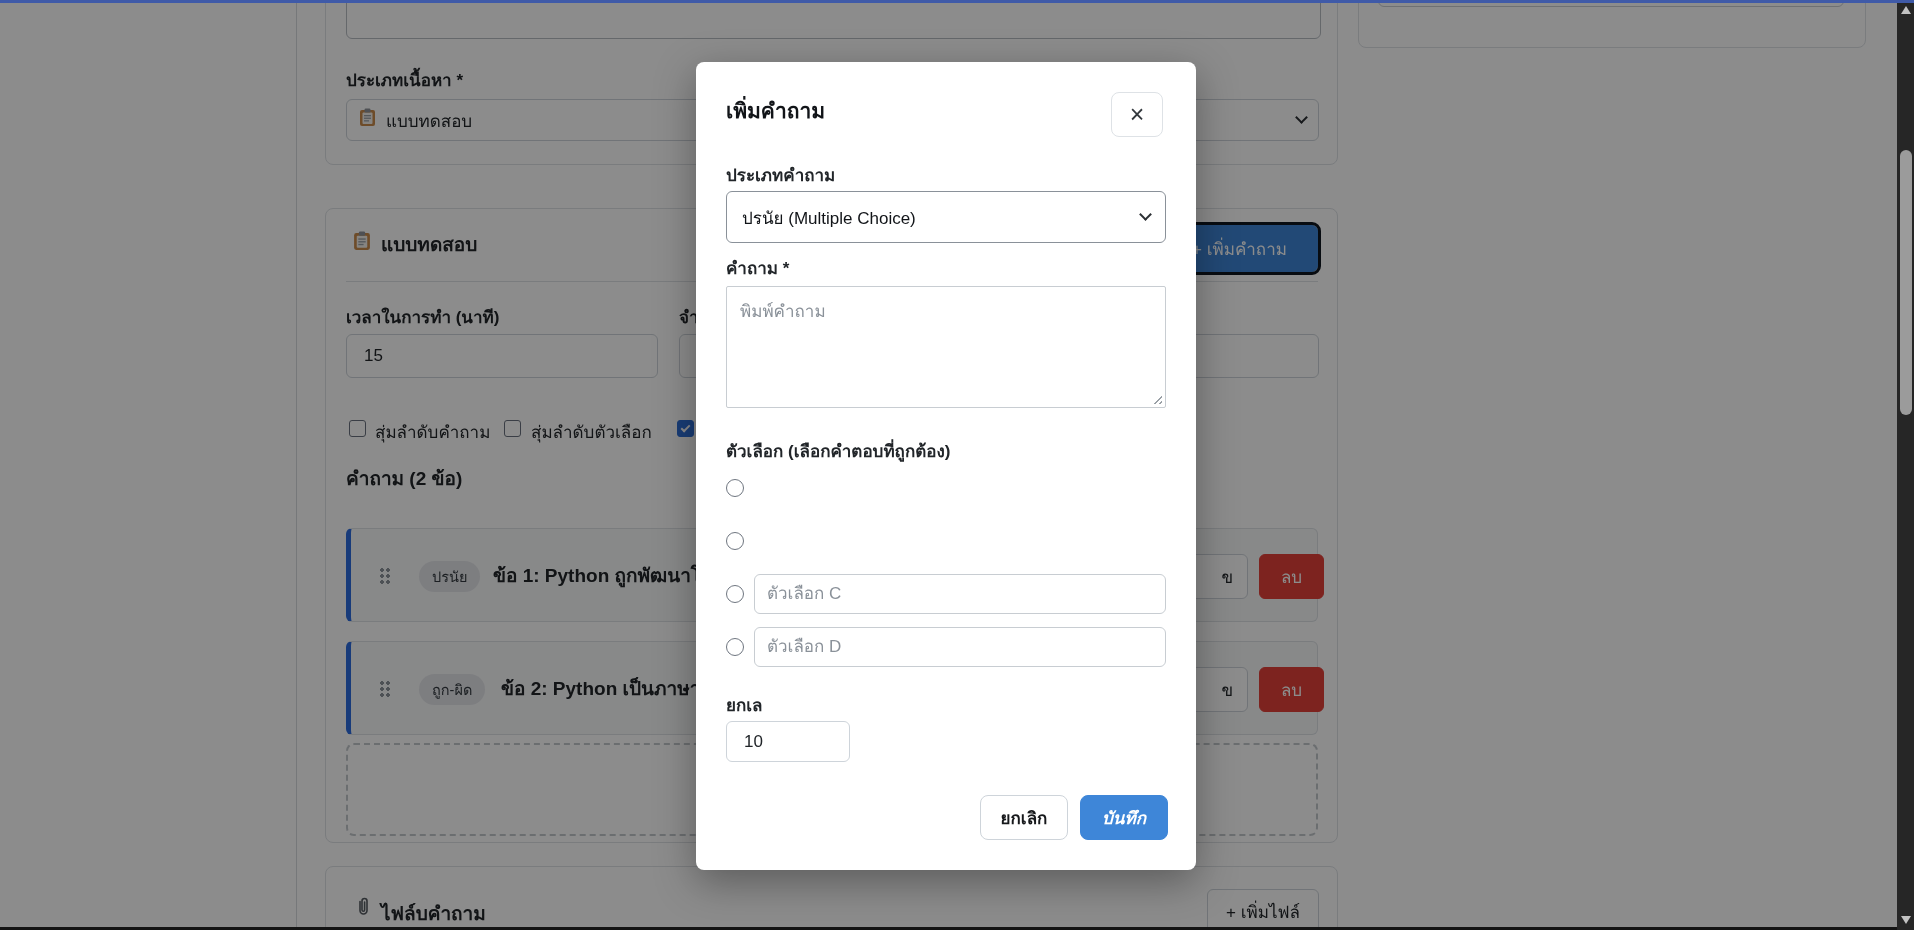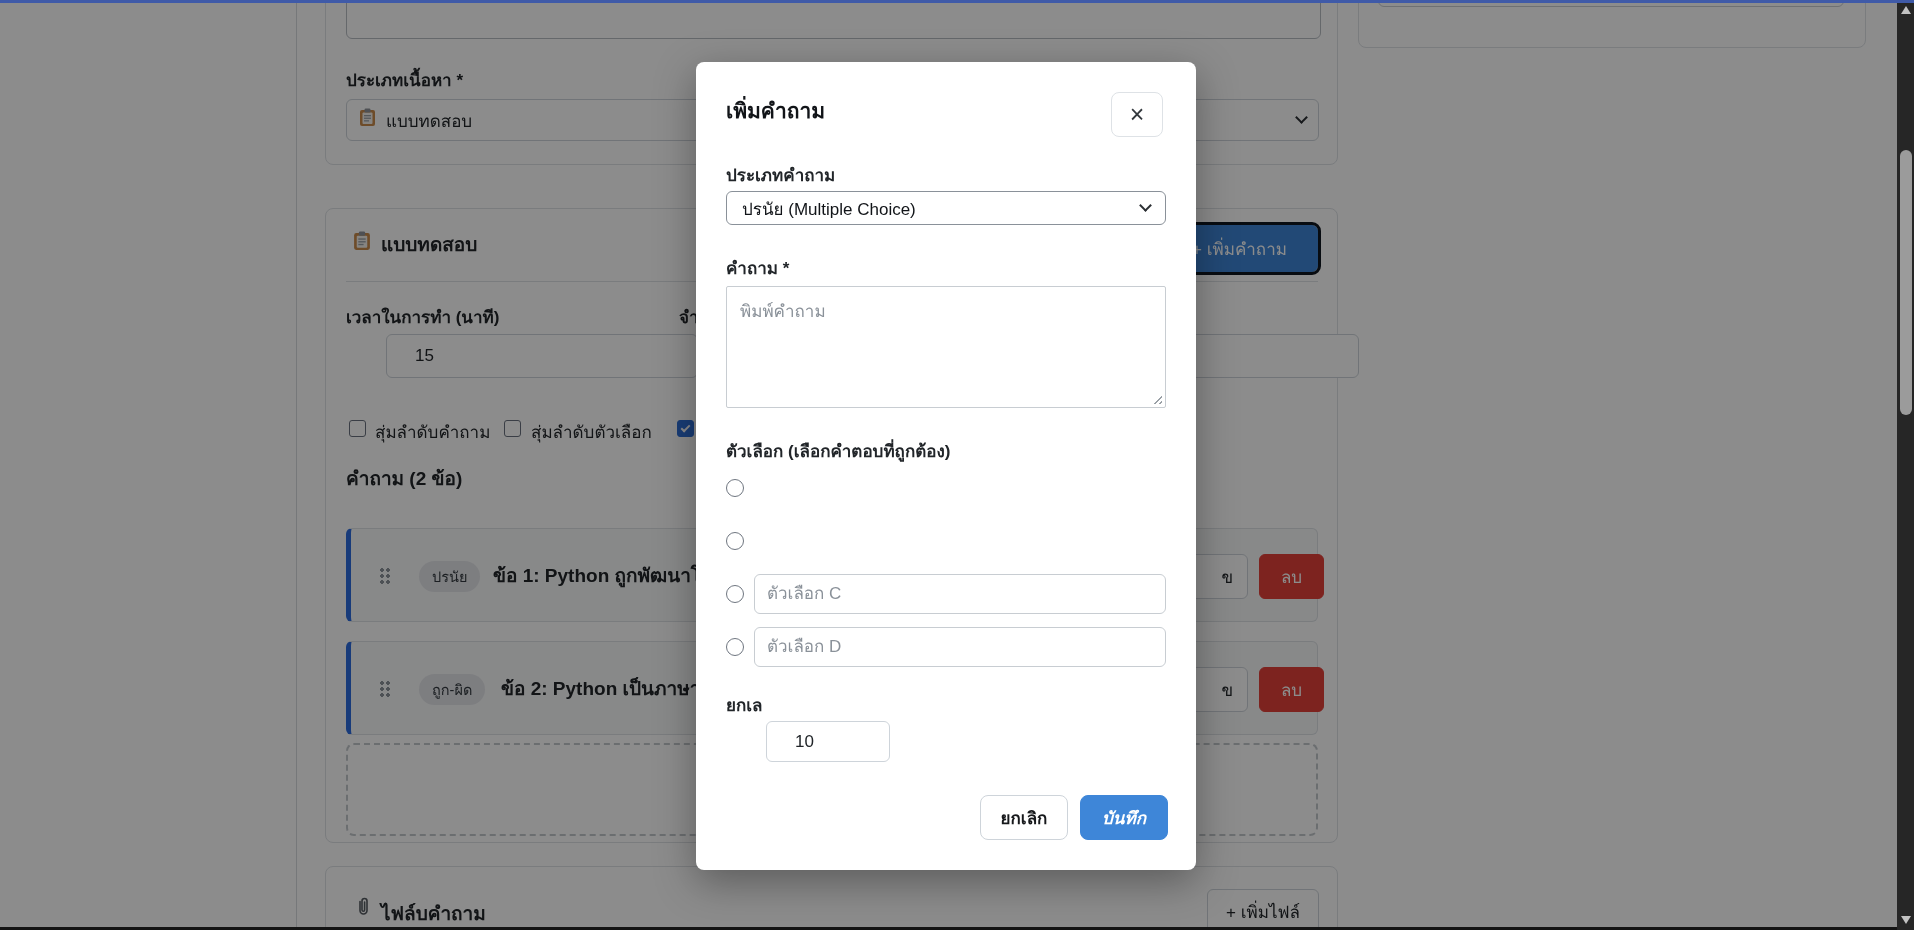--- a/index.html
+++ b/index.html
@@ -5,21 +5,21 @@
   html,body{margin:0;padding:0;background:#fff;}
   *{box-sizing:border-box;font-family:"Liberation Sans","DejaVu Sans",sans-serif;}
   #screen{position:relative;width:1914px;height:930px;overflow:hidden;background:#ffffff;color:#212529;}
   .abs{position:absolute;}
 
   
   .v-divider{left:296px;top:3px;width:1px;height:927px;background:#d8dbde;}
   .card{background:#fff;border:1px solid #dee2e6;border-radius:8px;}
   .field{background:#fff;border:1px solid #ced4da;border-radius:6px;display:flex;align-items:center;padding:0 12px;font-size:17px;color:#212529;}
   .lbl{font-size:17px;font-weight:700;color:#212529;}
-  .input-box{background:#fff;border:1px solid #ced4da;border-radius:6px;font-size:17px;color:#212529;padding:0 28px;outline:none;margin-left:40px;}
+  .input-box{background:#fff;border:1px solid #ced4da;border-radius:6px;font-size:17px;color:#212529;padding:0 17px;outline:none;}
   .chev{display:inline-block;width:9px;height:9px;border-right:2.2px solid #2b2f33;border-bottom:2.2px solid #2b2f33;transform:rotate(45deg);margin-top:-5px;}
   .cb{width:17px;height:17px;border:1.5px solid #6b7280;border-radius:3px;background:#fff;}
   .cb.checked{background:#2f6fd8;border-color:#2f6fd8;position:relative;}
   .cb.checked .tick{position:absolute;left:5px;top:1.5px;width:5px;height:9px;border-right:2px solid #fff;border-bottom:2px solid #fff;transform:rotate(45deg);}
   .cb-label{font-size:17px;color:#212529;}
   .q-row{background:#f8f9fa;border:1px solid #dee2e6;border-left:5px solid #2d6cdf;border-radius:6px;}
   .dots{width:12px;height:17px;background-image:radial-gradient(#8d949c 1.7px,transparent 1.8px);background-size:6px 6px;background-position:0 0;}
   .badge{display:inline-flex;align-items:center;background:#e4e6ea;color:#343a40;border-radius:999px;padding:4px 13px;font-size:14.5px;}
   .q-text{font-size:19px;font-weight:700;color:#212529;white-space:nowrap;}
   .btn{display:flex;align-items:center;justify-content:center;border-radius:6px;font-size:17px;cursor:pointer;}
@@ -30,21 +30,21 @@
   .divider-h{background:#dee2e6;height:1px;}
 
   
   #overlay{left:0;top:0;width:1897px;height:930px;background:rgba(0,0,0,0.45);z-index:10;}
 
   
   #modal{left:696px;top:62px;width:500px;height:808px;background:#fff;border-radius:8px;box-shadow:0 12px 40px rgba(0,0,0,.35);z-index:20;}
   #modal .m-title{left:30px;top:32px;font-size:21px;font-weight:700;color:#111418;}
   .close-btn{left:415px;top:30px;width:52px;height:45px;border:1px solid #dee2e6;border-radius:8px;background:#fff;display:flex;align-items:center;justify-content:center;cursor:pointer;}
   .close-x{font-size:25px;color:#33383d;line-height:1;}
-  .m-select{left:30px;top:129px;width:440px;height:34px;border:1px solid #8a9199;border-radius:6px;background:#fff;display:flex;align-items:center;justify-content:space-between;padding:0 15px;font-size:17px;color:#111418;cursor:pointer;}
+  .m-select{left:30px;top:129px;width:440px;height:52px;border:1px solid #8a9199;border-radius:6px;background:#fff;display:flex;align-items:center;justify-content:space-between;padding:0 15px;font-size:17px;color:#111418;cursor:pointer;}
   .m-textarea{left:30px;top:224px;width:440px;height:122px;border:1px solid #c8cdd2;border-radius:2px;background:#fff;position:absolute;}
   .placeholder{color:#8a9199;font-size:17px;}
   .rsz{position:absolute;right:3px;bottom:3px;width:11px;height:11px;background:repeating-linear-gradient(135deg,transparent 0 2px,#9aa0a6 2px 3.6px);clip-path:polygon(100% 0,100% 100%,0 100%);}
   .opt-radio{width:18px;height:18px;border:1.5px solid #6f7680;border-radius:50%;background:#fff;}
   .opt-input{position:absolute;left:58px;top:0;width:412px;height:40px;border:1px solid #c8cdd2;border-radius:6px;padding:0 12px;font-size:17px;color:#212529;outline:none;}
   .opt-input::placeholder{color:#8a9199;}
   .m-btn{position:absolute;top:733px;width:88px;height:45px;border-radius:8px;font-size:17px;font-weight:700;display:flex;align-items:center;justify-content:center;cursor:pointer;}
   .m-cancel{left:284px;background:#fff;border:1px solid #ced4da;color:#16181b;}
   .m-save{left:384px;background:#3e86d8;border:1px solid #3e86d8;color:#fff;font-style:italic;}
 

